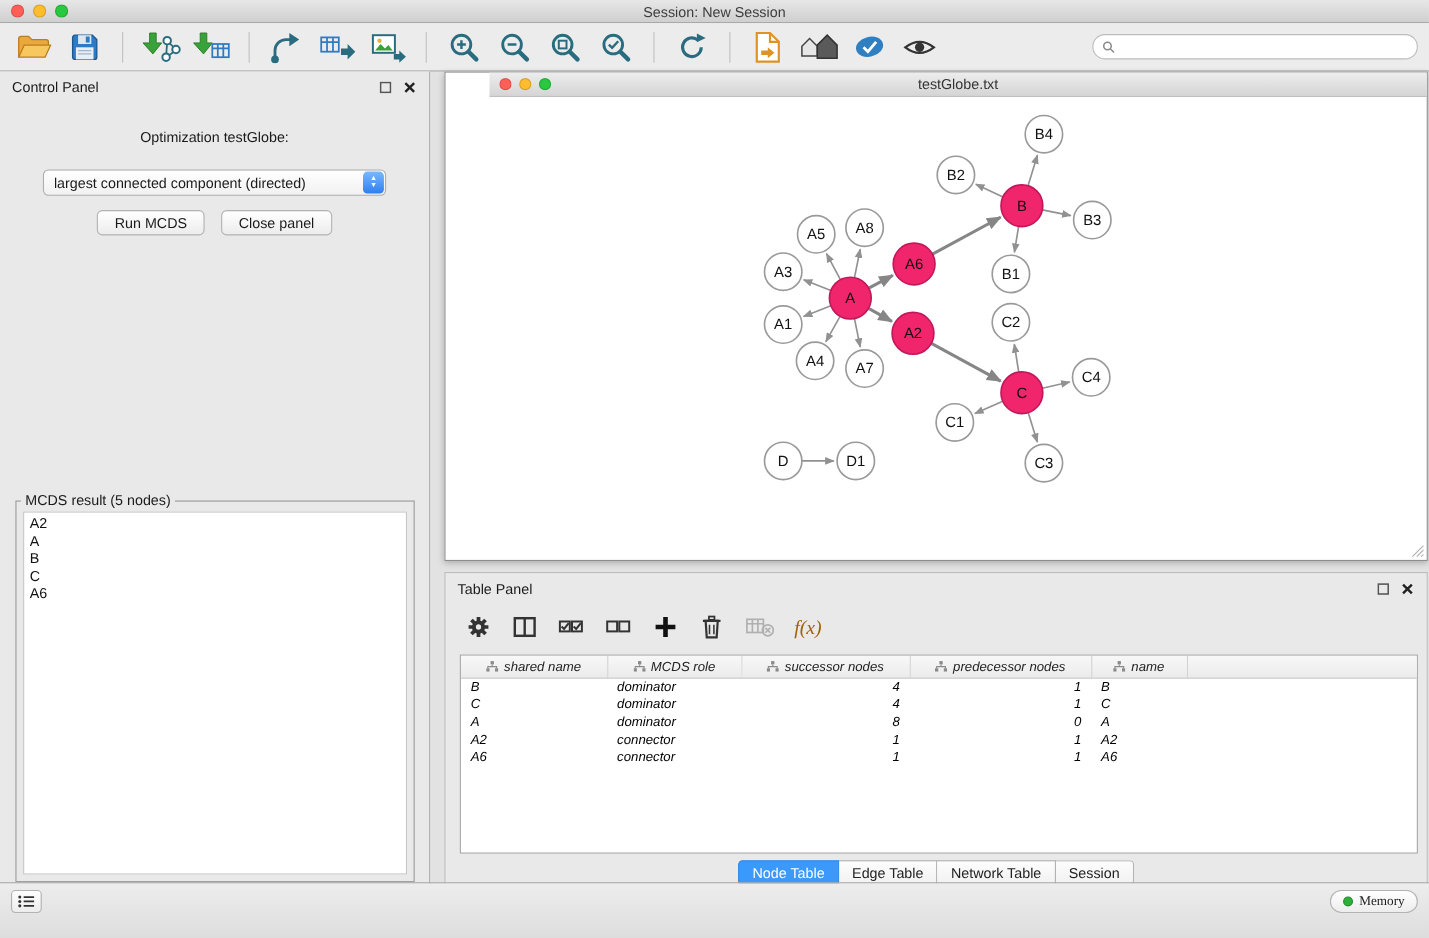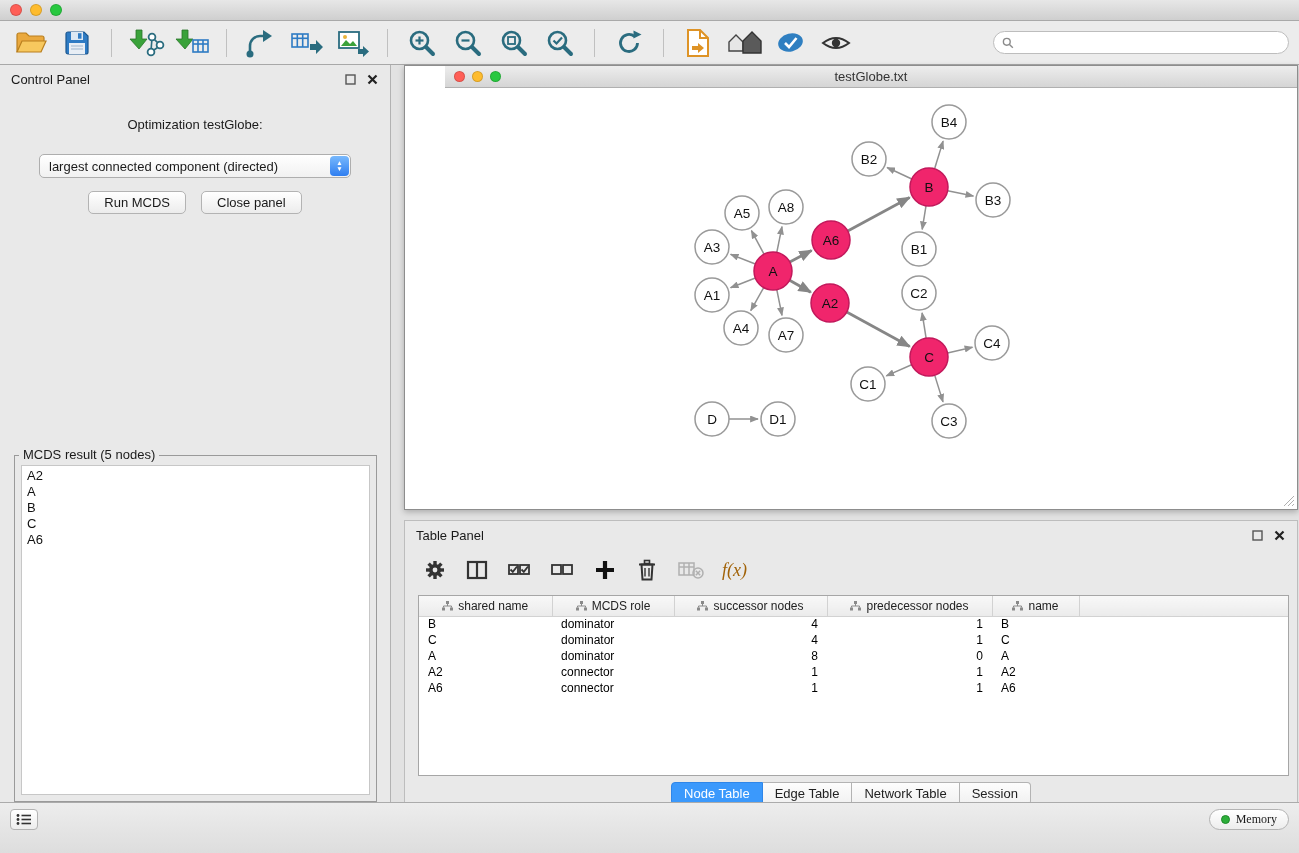--- a/index.html
+++ b/index.html
@@ -67,21 +67,21 @@
   .net-canvas svg text { font-family:"Liberation Sans",sans-serif; }
   .resize-grip { position:absolute; right:1px; bottom:1px; }
   
   .table-panel { position:absolute; left:404px; top:520px; width:894px; height:293px;
     background:#e9e9e9; border:1px solid #bdbdbd; }
   #tablebar-icons { display:flex; align-items:center; gap:18px; padding:8px 0 6px 18px; }
   .tbar-btn { display:flex; align-items:center; justify-content:center; min-width:24px; height:26px; }
   .fx { font-family:"Liberation Serif", serif; font-style:italic; font-size:18px; color:#a16207; }
   .table-wrap { position:absolute; left:13px; right:8px; top:74px; bottom:36px;
     background:#fff; border:1px solid #a6a6a6; overflow:hidden; }
-  table.node-table { border-collapse:collapse; width:100%; table-layout:fixed; font-size:12px; }
+  table.node-table { border-collapse:collapse; width:100%; table-layout:fixed; font-size:12px;font-style:italic; }
   .node-table th { background:linear-gradient(#f8f8f8,#ebebeb); border:1px solid #d2d2d2; border-top:none;
     height:20px; font-weight:normal; color:#222; text-align:center; white-space:nowrap; overflow:hidden; }
   .node-table th:first-child { border-left:none; } .node-table th:last-child { border-right:none; }
   .node-table th .sort-ic { vertical-align:-1px; margin-right:5px; }
   .node-table td { height:16px; padding:0 9px; white-space:nowrap; overflow:hidden; color:#000; }
   .node-table td.num { text-align:right; }
   .table-tabs-row { position:absolute; left:0; right:0; bottom:7px; display:flex; justify-content:center; }
   
   .statusbar { position:absolute; left:0; right:0; bottom:0; height:51px;
     background:linear-gradient(#ededed,#dddddd); border-top:1px solid #ababab;font-family:Liberation Serif, serif; }
@@ -95,20 +95,21 @@
 </style>
 </head>
 <body>
 
 <div class="titlebar">
   <div class="lights">
     <div class="light red"></div>
     <div class="light yellow"></div>
     <div class="light green"></div>
   </div>
+  <div class="titlebar-title">Session: New Session</div>
 </div>
 
 <div class="toolbar">
   <div id="toolbar-icons">
       <div class="tool-btn">
         <svg width="32" height="26" viewBox="0 0 32 26">
    <path d="M2 22 V5 a2 2 0 0 1 2-2 h7 l3 3 h13 a2 2 0 0 1 2 2 v3" fill="#eaa93e" stroke="#b97f1e" stroke-width="1.2"></path>
    <path d="M2 22 L7 11 h24 l-5 11 z" fill="#f7c85e" stroke="#b97f1e" stroke-width="1.2"></path>
         </svg>
       </div>

